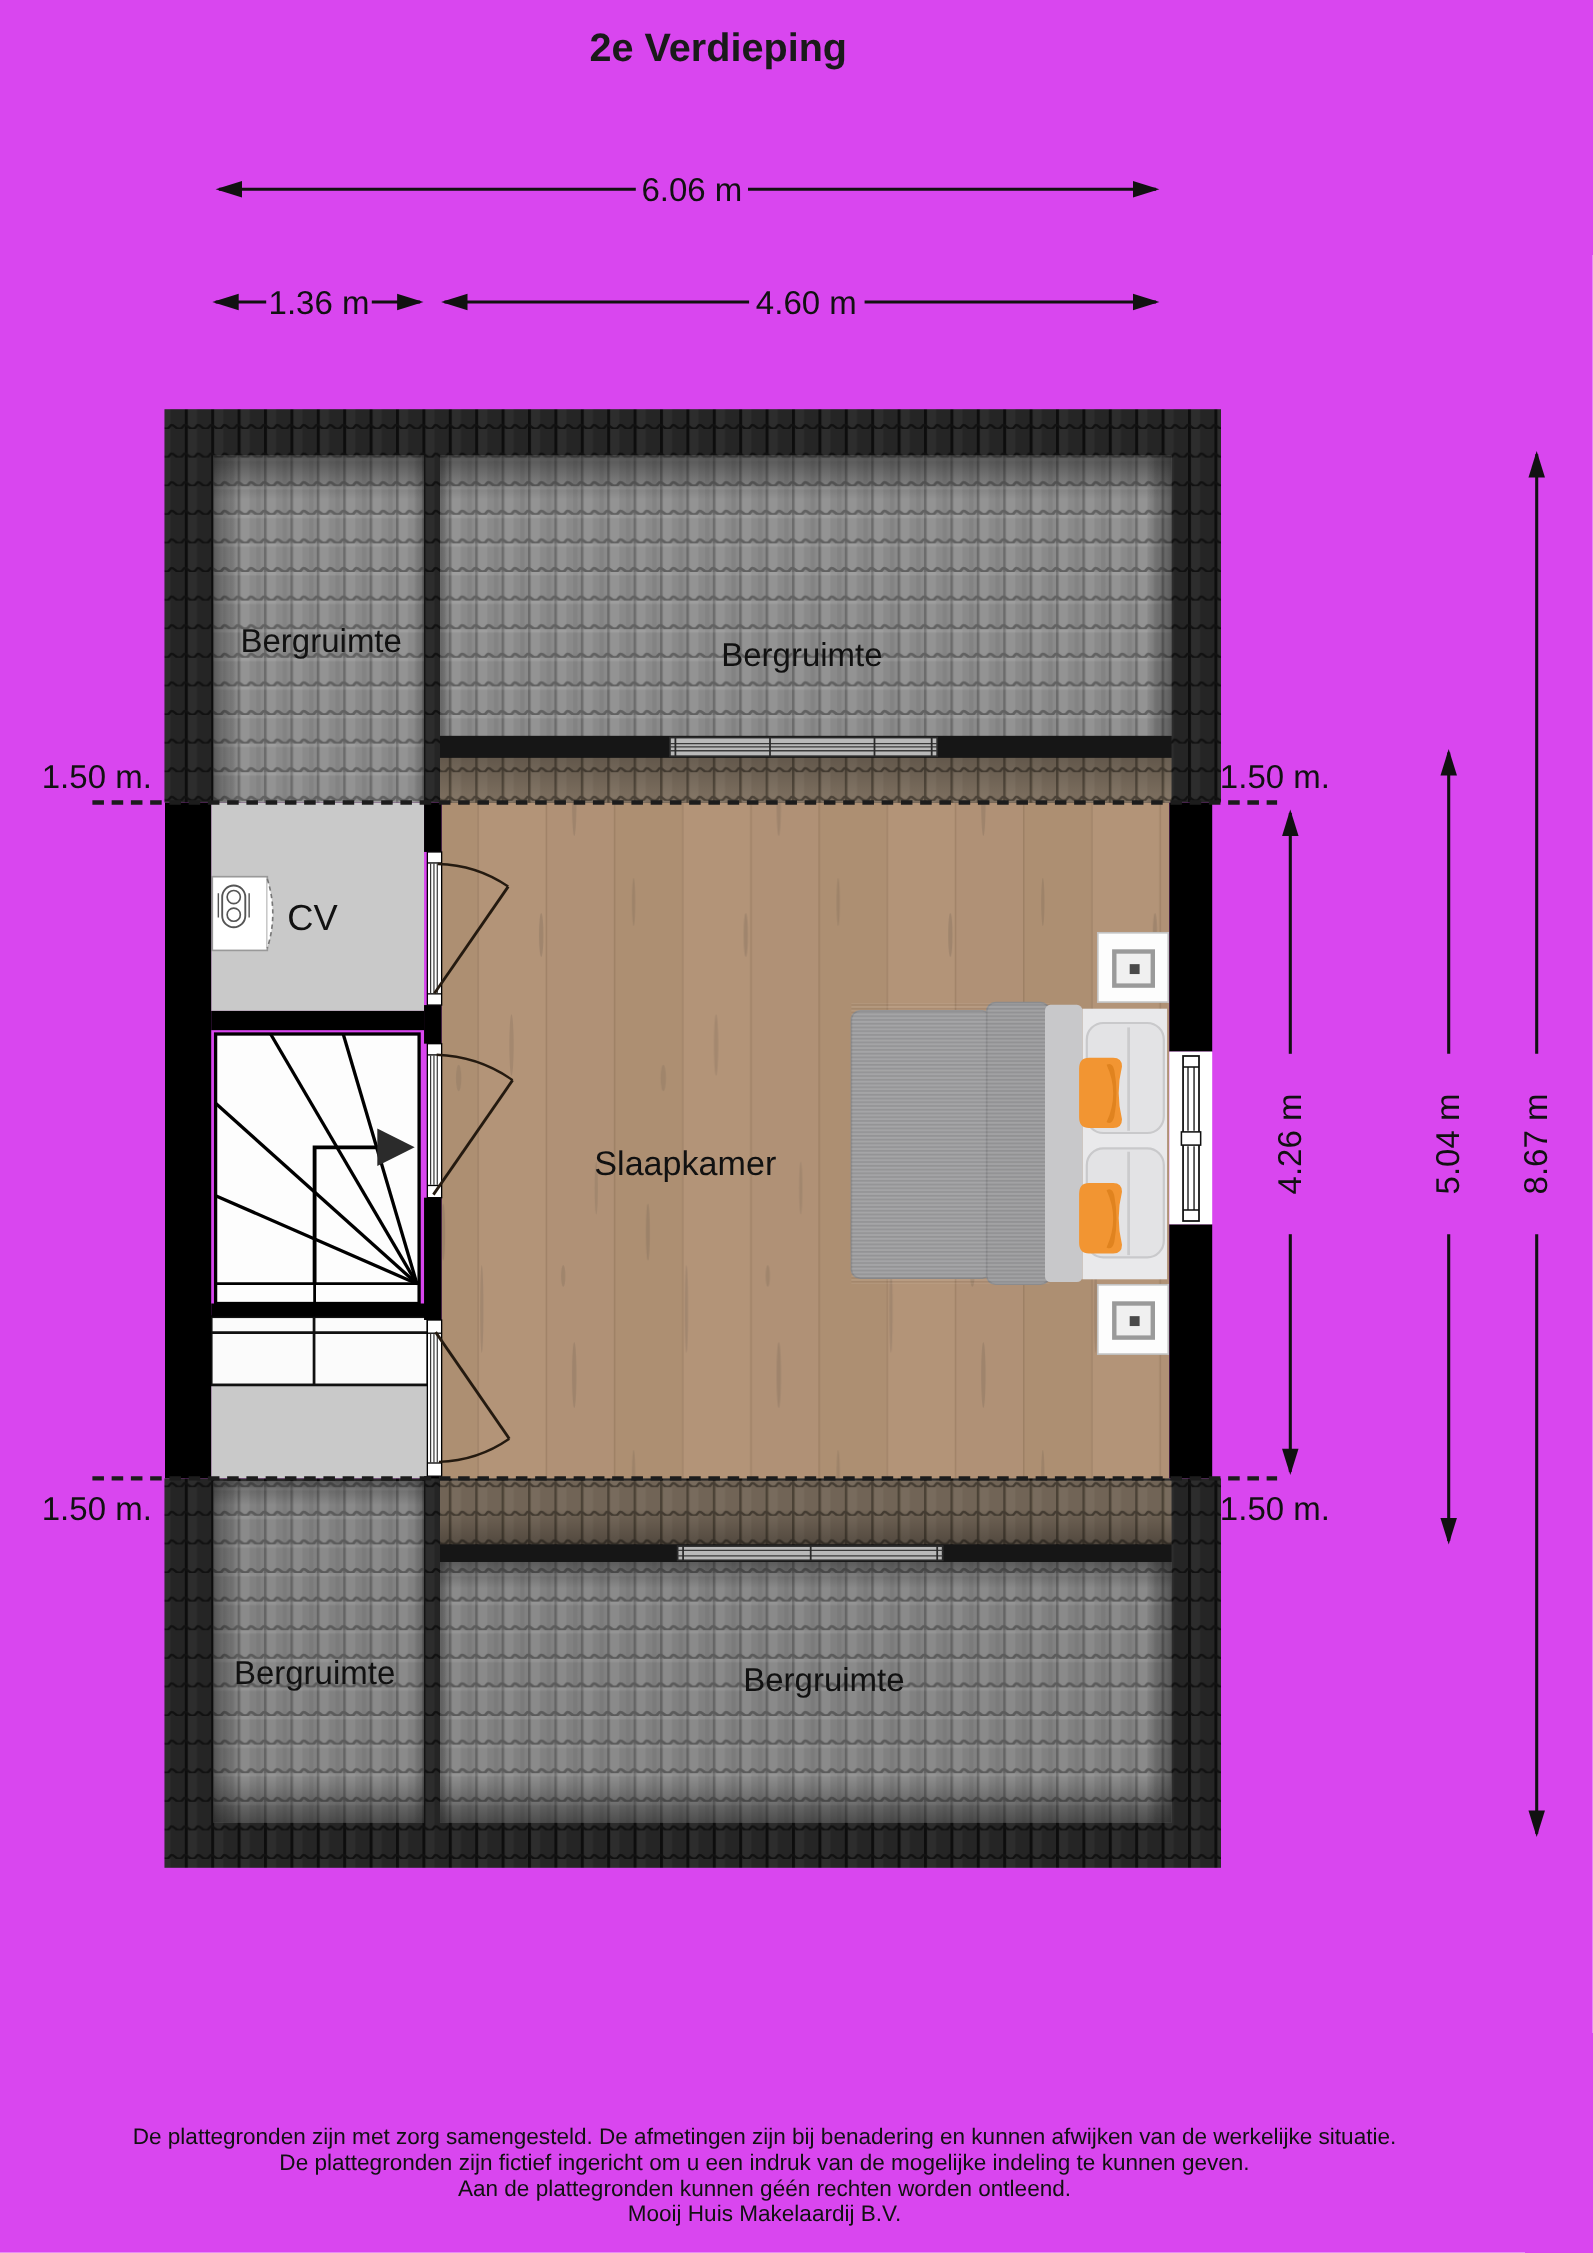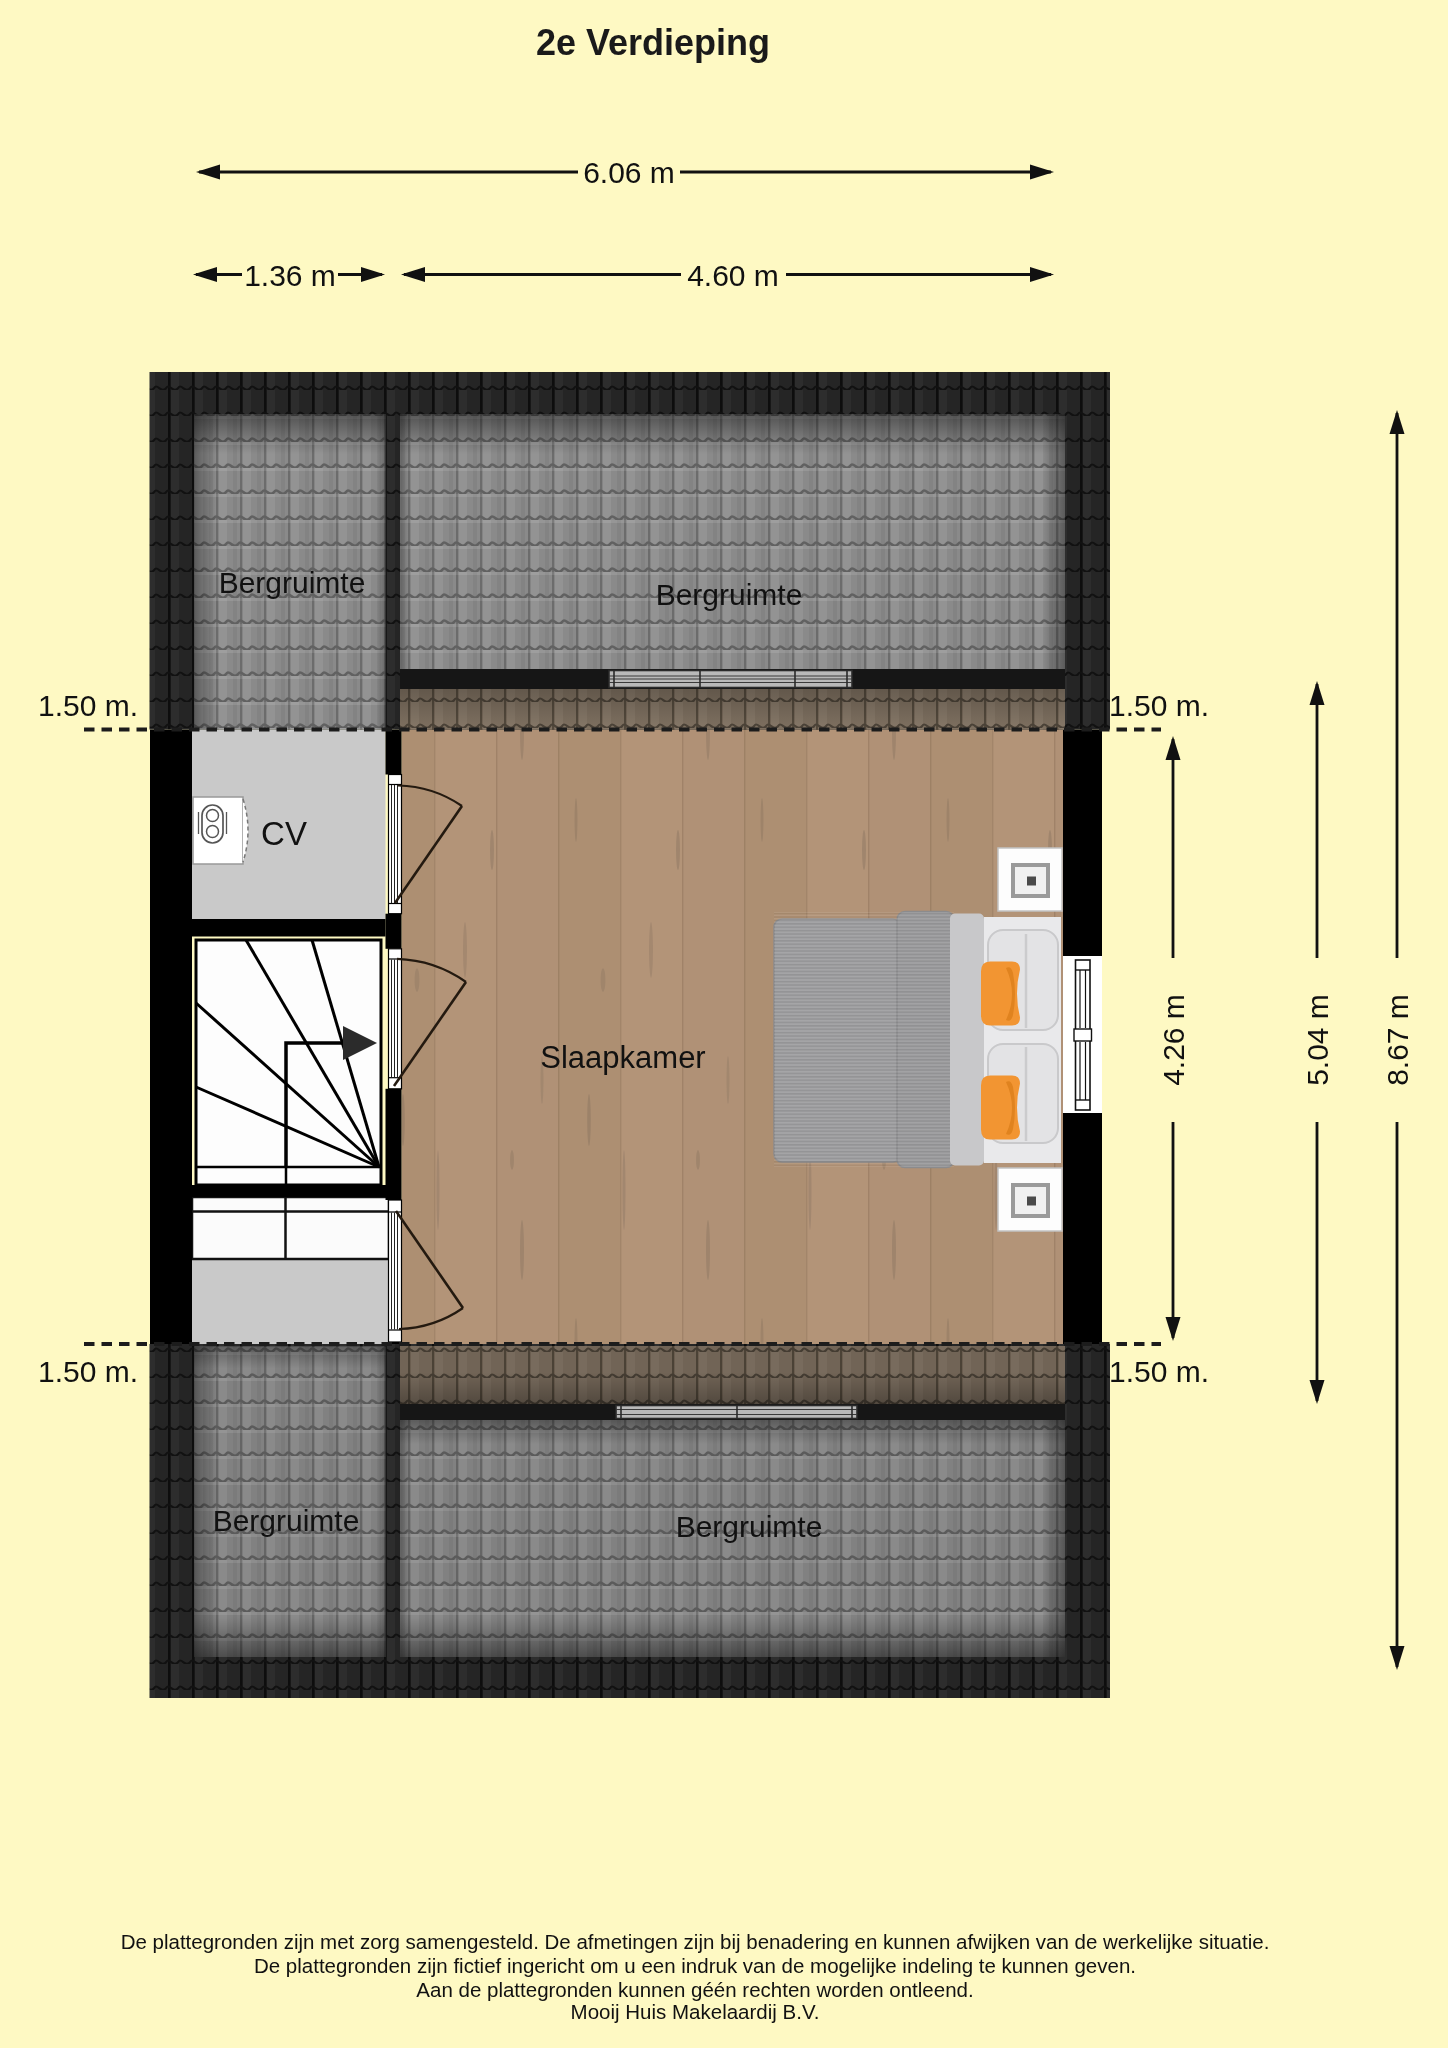--- a/index.html
+++ b/index.html
@@ -1,16 +1,16 @@
 <!DOCTYPE html>
 <html><head>
 <meta charset="utf-8">
 <style>
 html,body{margin:0;padding:0;background:#fff;}
-#page{position:relative;width:1448px;height:2048px;background:#fef9c3;overflow:hidden;
+#page{position:relative;width:1448px;height:2048px;background:#d946ef;overflow:hidden;
 font-family:"Liberation Sans", sans-serif;}
 svg text{font-family:"Liberation Sans", sans-serif;}
 </style>
 </head>
 <body>
 <div id="page">
 <svg width="1448" height="2048" viewBox="0 0 1448 2048" xmlns="http://www.w3.org/2000/svg">
 <defs>
 <pattern id="tL" width="24" height="26" patternUnits="userSpaceOnUse">
  <rect width="24" height="26" fill="#8a8a8a"></rect>

